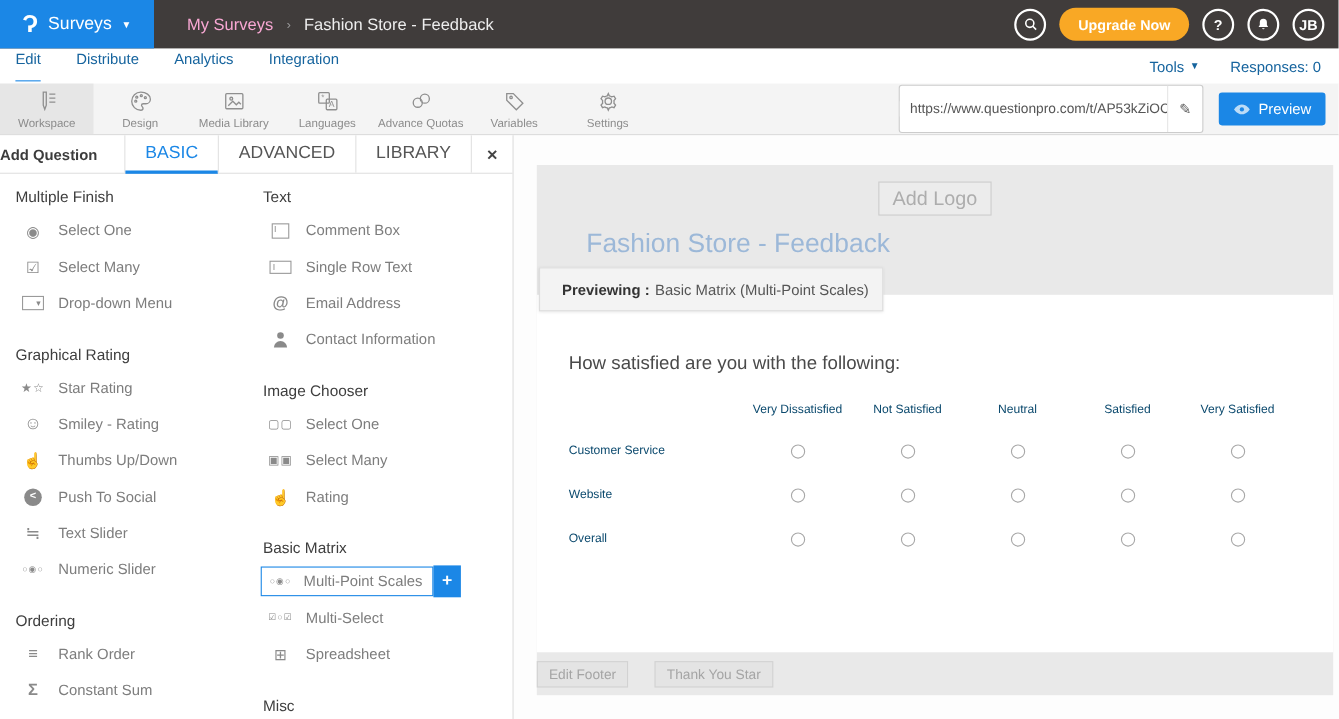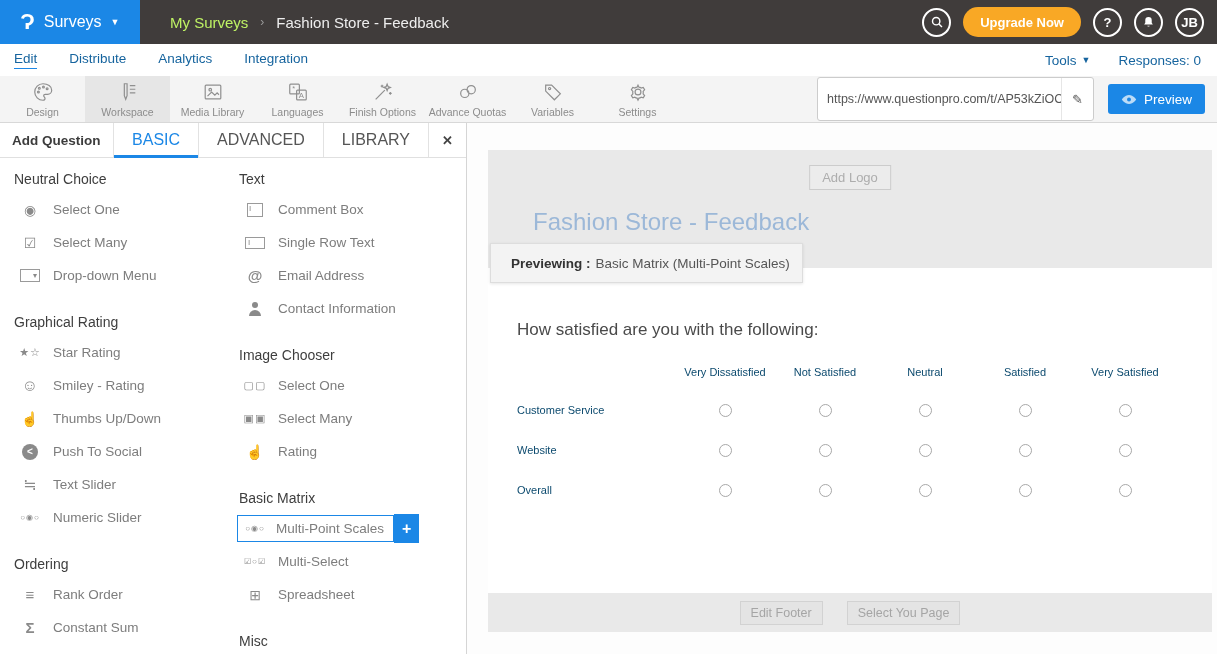--- a/index.html
+++ b/index.html
@@ -9,52 +9,52 @@
   }
   svg { display:block; }
 
   
   .topbar { position:absolute; top:0; left:0; right:0; height:44px; background:#403c3b; display:flex; align-items:center; z-index:5; }
   .logo-area { width:140px; height:44px; background:#1b87e6; color:#fff; display:flex; align-items:center; justify-content:center; gap:9px; cursor:pointer; }
   .logo-mark { font-size:22px; font-weight:bold; line-height:1; }
   .logo-product { font-size:16px; }
   .caret { font-size:9px; color:#fff; }
   .breadcrumb { display:flex; align-items:center; gap:12px; margin-left:30px; font-size:15px; }
-  .bc-parent { color:#bef264; cursor:pointer; }
+  .bc-parent { color:#f9a8d4; cursor:pointer; }
   .bc-sep { color:#9a9a9a; font-size:12px; }
   .bc-current { color:#eeeeee; }
   .topbar-right { margin-left:auto; display:flex; align-items:center; gap:12px; padding-right:13px; }
   .circle-btn { width:29px; height:29px; border:2px solid #fff; border-radius:50%; color:#fff; display:flex; align-items:center; justify-content:center; font-weight:bold; font-size:13px; background:transparent; cursor:pointer; }
   .upgrade-btn { height:30px; border-radius:16px; background:#f9a825; color:#fff; font-weight:bold; font-size:13px; display:flex; align-items:center; padding:0 17px; border:none; cursor:pointer; }
 
   
   .nav { position:absolute; top:44px; left:0; right:0; height:32px; background:#fff; display:flex; align-items:center; font-size:13.5px; }
   .nav-tabs { display:flex; margin-left:14px; }
-  .nav-tab { color:#16649e; margin-right:32px; padding-bottom:2px; cursor:pointer; }
+  .nav-tab { color:#16649e; margin-right:32px; padding-bottom:12px; cursor:pointer; }
   .nav-tab.active { border-bottom:1.5px solid #1b87e6; }
   .nav-right { margin-left:auto; display:flex; gap:28px; padding-right:16px; }
   .tools { color:#16649e; display:flex; align-items:center; gap:5px; cursor:pointer; }
   .tools .caret { color:#16649e; }
   .responses { color:#16649e; }
 
   
   .toolbar { position:absolute; top:76px; left:0; right:0; height:47px; background:#f4f4f4; border-bottom:1px solid #d8d8d8; display:flex; align-items:stretch; }
   .tool { width:85px; display:flex; flex-direction:column; align-items:center; justify-content:center; gap:3px; color:#8c8c8c; font-size:10.5px; cursor:pointer; }
   .tool.active { background:#e6e6e6; }
   .tool svg { width:22px; height:22px; stroke:#8f8f8f; fill:none; stroke-width:1.3; }
   .url-group { margin-left:auto; display:flex; align-items:center; gap:14px; padding-right:12px; }
   .url-wrap { display:flex; align-items:center; background:#fff; border:1px solid #ccc; border-radius:3px; height:44px; width:277px; }
   .url-wrap input { border:none; flex:1; font-size:12.5px; color:#555; padding:0 0 0 9px; outline:none; font-family:"Liberation Sans", sans-serif; min-width:0; }
   .pencil { width:32px; height:100%; display:flex; align-items:center; justify-content:center; color:#555; border-left:1px solid #e6e6e6; font-size:13px; cursor:pointer; }
   .preview-btn { height:30px; background:#1b87e6; color:#fff; border:none; border-radius:3px; font-size:13.5px; display:flex; align-items:center; gap:7px; padding:0 13px; cursor:pointer; }
 
   
   .panel { position:absolute; top:123px; left:0; width:467px; bottom:0; background:#fff; border-right:1px solid #d5d5d5; }
   .panel-header { height:35px; border-bottom:1px solid #e0e0e0; display:flex; align-items:stretch; }
-  .panel-title { font-weight:bold; font-size:13.5px; color:#3c3c3c; display:flex; align-items:center; padding-left:12px; flex:1; }
+  .panel-title { font-weight:bold; font-size:13.5px; color:#3c3c3c; display:flex; align-items:center; flex:1; }
   .panel-tab { padding:0 18px; display:flex; align-items:center; justify-content:center; font-size:16px; color:#555; border-left:1px solid #e2e2e2; position:relative; cursor:pointer; }
   .panel-tab.active { color:#1b87e6; }
   .panel-tab.active::after { content:''; position:absolute; bottom:-1px; left:0; right:0; height:3px; background:#1b87e6; }
   .panel-close { width:38px; display:flex; align-items:center; justify-content:center; color:#444; font-weight:bold; border-left:1px solid #e2e2e2; font-size:13px; cursor:pointer; }
   .panel-body { display:flex; padding:10px 0 0 12px; }
   .pcol { width:225px; }
   .pcol2 { flex:1; }
   .sec-title { font-size:14px; color:#3e3e3e; margin:22px 0 6px 2px; }
   .sec-title.first { margin-top:3px; }
   .pitem { display:flex; align-items:center; gap:11px; height:33px; color:#7d7d7d; font-size:13.5px; padding-left:6px; cursor:pointer; }
@@ -71,34 +71,34 @@
   .person::before { content:''; position:absolute; top:0; left:4px; width:6px; height:6px; border-radius:50%; background:#8a8a8a; }
   .person::after { content:''; position:absolute; bottom:0; left:1px; width:12px; height:6px; border-radius:6px 6px 0 0; background:#8a8a8a; }
   .mp-row { display:flex; align-items:center; height:33px; }
   .mp-box { display:flex; align-items:center; gap:9px; border:1px solid #1b87e6; background:#fff; height:27px; padding:0 9px 0 5px; font-size:13.5px; color:#7d7d7d; cursor:pointer; }
   .mp-add { width:25px; height:29px; background:#1b87e6; color:#fff; display:flex; align-items:center; justify-content:center; font-weight:bold; font-size:16px; border:none; cursor:pointer; }
 
   
   .preview-region { position:absolute; top:123px; left:467px; right:0; bottom:0; background:#fdfdfd; }
   .survey-card { position:absolute; left:21px; top:27px; width:724px; height:482px; background:#e9e9e9; }
   .card-top { height:118px; position:relative; }
-  .add-logo { position:absolute; top:15px; left:50%; transform:translateX(-50%); border:1px solid #ccc; background:#ececec; color:#adadad; font-size:13px; padding:4px 12px; cursor:pointer; }
+  .add-logo { position:absolute; top:15px; left:50%; transform:translateX(-50%); border:1px solid #ccc; background:#ececec; color:#adadad; font-size:18px; padding:4px 12px; cursor:pointer; }
   .survey-title { position:absolute; left:45px; top:58px; font-size:24px; color:#9cb8d8; }
   .white-panel { background:#fff; height:325px; position:relative; }
   .previewing-tip { position:absolute; left:2px; top:-25px; width:313px; height:40px; background:#f3f3f3; border:1px solid #ddd; box-shadow:0 1px 3px rgba(0,0,0,.1); display:flex; align-items:center; padding-left:20px; font-size:13.5px; gap:5px; }
   .tip-bold { font-weight:bold; color:#333; }
   .tip-val { color:#555; }
   .question { padding:52px 0 0 29px; font-size:17px; color:#4a4a4a; }
   .matrix { margin:14px 0 0 29px; }
   .m-header, .m-row { display:grid; grid-template-columns:158px repeat(5, 100px); align-items:center; color:#0c4a6e; font-size:11px; }
   .m-header { height:36px; }
   .m-header span { text-align:center; }
   .m-row { height:40px; }
   .radio { width:13px; height:13px; border:1px solid #a8a8a8; border-radius:50%; margin:0 auto; background:#fff; cursor:pointer; }
-  .card-footer { height:39px; display:flex; align-items:center; justify-content:center; gap:24px; }
+  .card-footer { height:39px; display:flex; align-items:center; gap:24px; }
   .foot-btn { border:1px solid #d2d2d2; background:#e4e4e4; color:#a5a5a5; font-size:12.5px; padding:4px 10px; cursor:pointer; }
 </style>
 </head>
 <body>
 
 <div class="topbar">
   <div class="logo-area">
     <span class="logo-mark">Ɂ</span>
     <span class="logo-product">Surveys</span>
     <span class="caret">▼</span>
@@ -137,61 +137,53 @@
   <div class="nav-right">
     <span class="tools">
         <span>Tools</span>
         <span class="caret">▼</span>
       </span>
     <span class="responses">Responses: 0</span>
   </div>
 </div>
 
 <div class="toolbar">
+  <div class="tool active">
+    <svg viewBox="0 0 24 24">
+        <path d="M8 3v13l1.5 4 1.5-4V3z"></path>
+        <path d="M14 5h6M14 9h6M14 13h6"></path>
+      </svg>
+    <span>Workspace</span>
+  </div>
   <div class="tool">
     <svg viewBox="0 0 24 24">
         <path d="M12 3a9 9 0 100 18c1.6 0 2.2-1 2.2-1.9 0-1.4-1.5-1.9-1.5-3.1 0-.9.7-1.5 1.8-1.5H17a4.5 4.5 0 004.5-4.5C21.5 6 17.2 3 12 3z"></path>
         <circle cx="8" cy="8" r="1"></circle>
         <circle cx="12.5" cy="6.5" r="1"></circle>
         <circle cx="16.5" cy="8.5" r="1"></circle>
         <circle cx="7" cy="12" r="1"></circle>
       </svg>
     <span>Design</span>
   </div>
-  <div class="tool active">
-    <svg viewBox="0 0 24 24">
-        <path d="M8 3v13l1.5 4 1.5-4V3z"></path>
-        <path d="M14 5h6M14 9h6M14 13h6"></path>
-      </svg>
-    <span>Workspace</span>
-  </div>
   <div class="tool">
     <svg viewBox="0 0 24 24">
         <rect x="3.5" y="4.5" width="17" height="15" rx="1"></rect>
         <circle cx="9" cy="9.5" r="1.4"></circle>
         <path d="M6 16.5l4.5-4.5 3.5 3.5 2.5-2.5 2 2"></path>
       </svg>
     <span>Media Library</span>
   </div>
   <div class="tool">
     <svg viewBox="0 0 24 24">
         <rect x="3" y="3.5" width="10.5" height="10.5" rx="1"></rect>
         <rect x="10.5" y="10" width="10.5" height="10.5" rx="1"></rect>
         <text x="5.6" y="11.3" font-size="8" fill="#8f8f8f" stroke="none">*</text>
         <text x="12.9" y="18" font-size="8.5" fill="#8f8f8f" stroke="none">A</text>
       </svg>
     <span>Languages</span>
-  </div>
-  <div class="tool">
-    <svg viewBox="0 0 24 24">
-        <path d="M4 20L14 10"></path>
-        <path d="M16.5 3.5l1 2.5 2.5 1-2.5 1-1 2.5-1-2.5-2.5-1 2.5-1z"></path>
-        <path d="M11 4v3M9.5 5.5h3M20 12v3M18.5 13.5h3"></path>
-      </svg>
-    <span>Finish Options</span>
   </div>
   <div class="tool">
     <svg viewBox="0 0 24 24">
         <circle cx="8.5" cy="13.5" r="4.5"></circle>
         <circle cx="15.5" cy="9.5" r="4.5"></circle>
       </svg>
     <span>Advance Quotas</span>
   </div>
   <div class="tool">
     <svg viewBox="0 0 24 24">
@@ -226,21 +218,21 @@
   <div class="panel-header">
     <span class="panel-title">Add Question</span>
     <span class="panel-tab active">BASIC</span>
     <span class="panel-tab">ADVANCED</span>
     <span class="panel-tab">LIBRARY</span>
     <span class="panel-close">✕</span>
   </div>
   <div class="panel-body">
 
     <div class="pcol">
-      <div class="sec-title first">Neutral Choice</div>
+      <div class="sec-title first">Multiple Finish</div>
       <div class="pitem">
         <span class="picon">◉</span>
         <span>Select One</span>
       </div>
       <div class="pitem">
         <span class="picon">☑</span>
         <span>Select Many</span>
       </div>
       <div class="pitem">
         <span class="picon">
@@ -395,16 +387,16 @@
           <span class="radio"></span>
           <span class="radio"></span>
           <span class="radio"></span>
           <span class="radio"></span>
           <span class="radio"></span>
         </div>
       </div>
     </div>
     <div class="card-footer">
       <button class="foot-btn">Edit Footer</button>
-      <button class="foot-btn">Select You Page</button>
+      <button class="foot-btn">Thank You Star</button>
     </div>
   </div>
 </div>
 
 </body></html>

